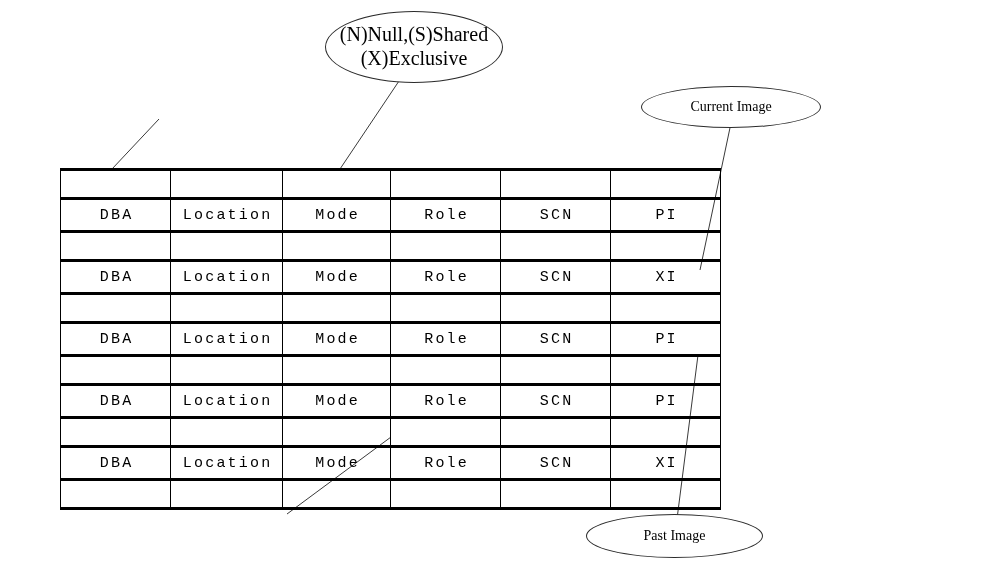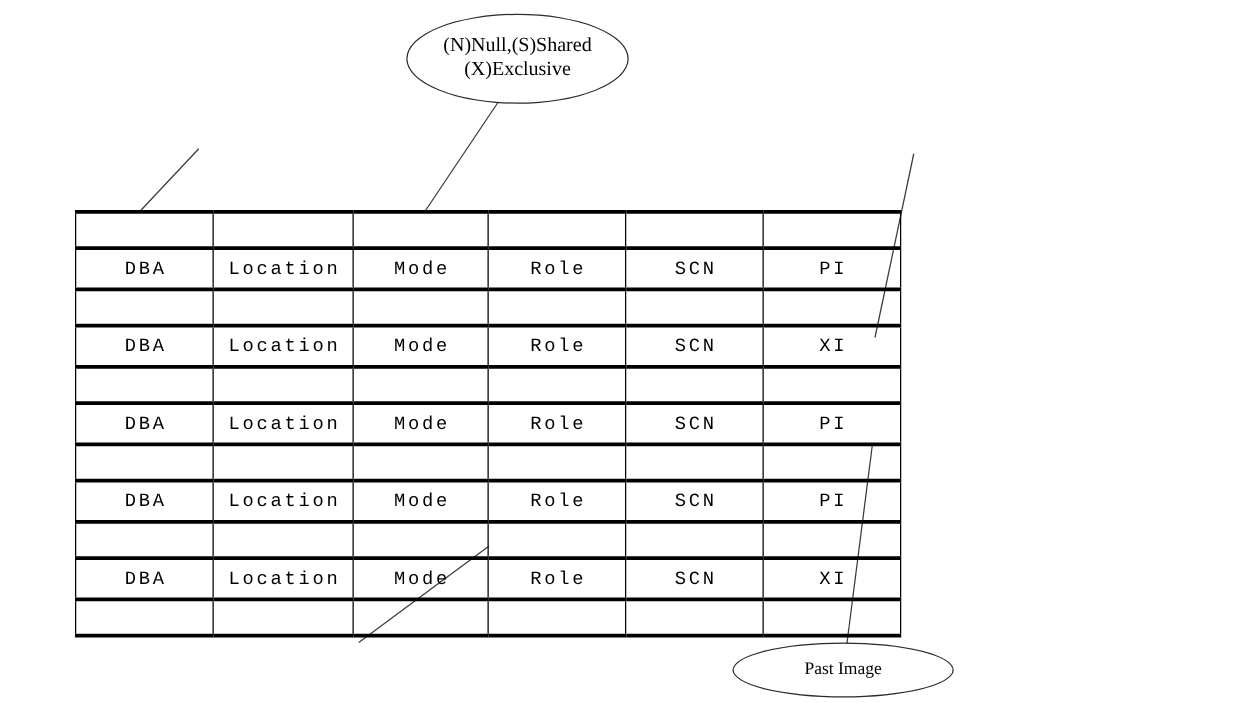--- a/index.html
+++ b/index.html
@@ -50,21 +50,21 @@
     font-size: 14px;
     color: #000000;
     z-index: 3;
   }
   .callout .ctext {
     display: block;
     white-space: pre-line;
     padding: 0 6px;
   }
 
-  #callout-mode   { left: 325px; top: 11px;  width: 178px; height: 72px; font-size: 16px; text-align: center; }
+  #callout-mode   { left: 325px; top: 11px;  width: 178px; height: 72px; font-size: 20px; text-align: center; }
   #callout-dba    { left: 86px;  top: 85px;  width: 180px; height: 44px; }
   #callout-curimg { left: 641px; top: 86px;  width: 180px; height: 42px; }
   #callout-local  { left: 161px; top: 509px; width: 182px; height: 43px; }
   #callout-past   { left: 586px; top: 514px; width: 177px; height: 44px; }
 
   
   #bufferTable {
     position: absolute;
     left: 60px;
     top: 168px;
@@ -121,20 +121,23 @@
     <line x1="287" y1="514" x2="391" y2="437"></line>
     <line x1="677" y1="519" x2="698" y2="355"></line>
   </svg>
 
   <div class="callout" id="callout-mode">
     <span class="ctext">(N)Null,(S)Shared
 (X)Exclusive</span>
   </div>
 
 
+  <div class="callout" id="callout-curimg">
+    <span class="ctext">Current Image</span>
+  </div>
 
 
   <div class="callout" id="callout-past">
     <span class="ctext">Past  Image</span>
   </div>
 
   <table id="bufferTable">
     <colgroup>
       <col class="c0">
         <col class="c1">

